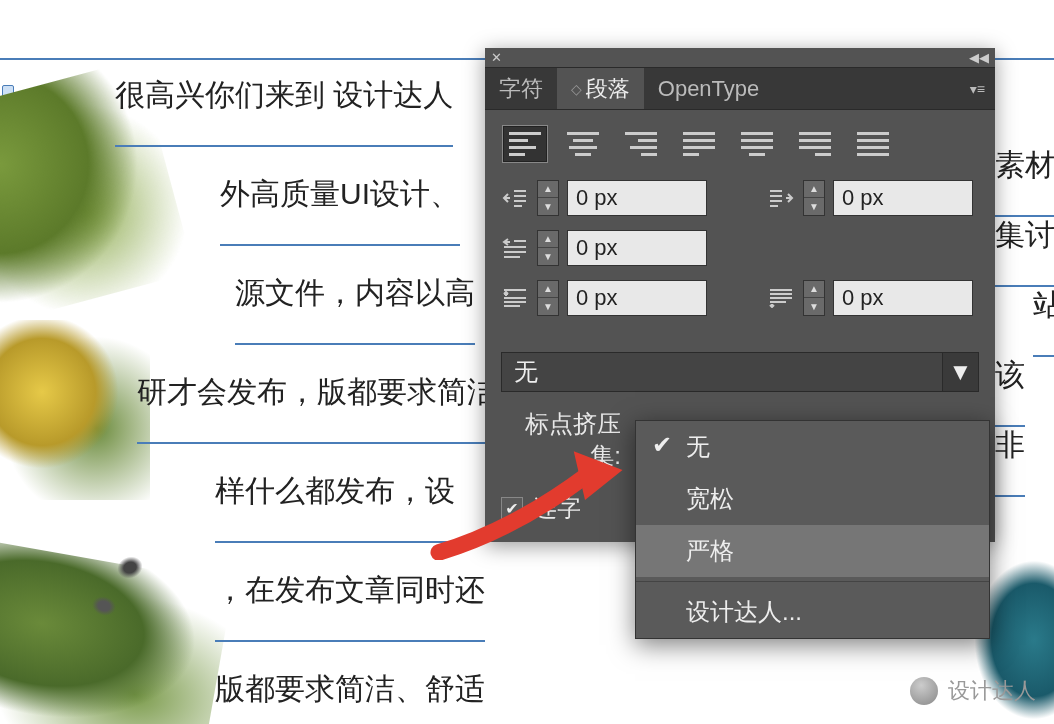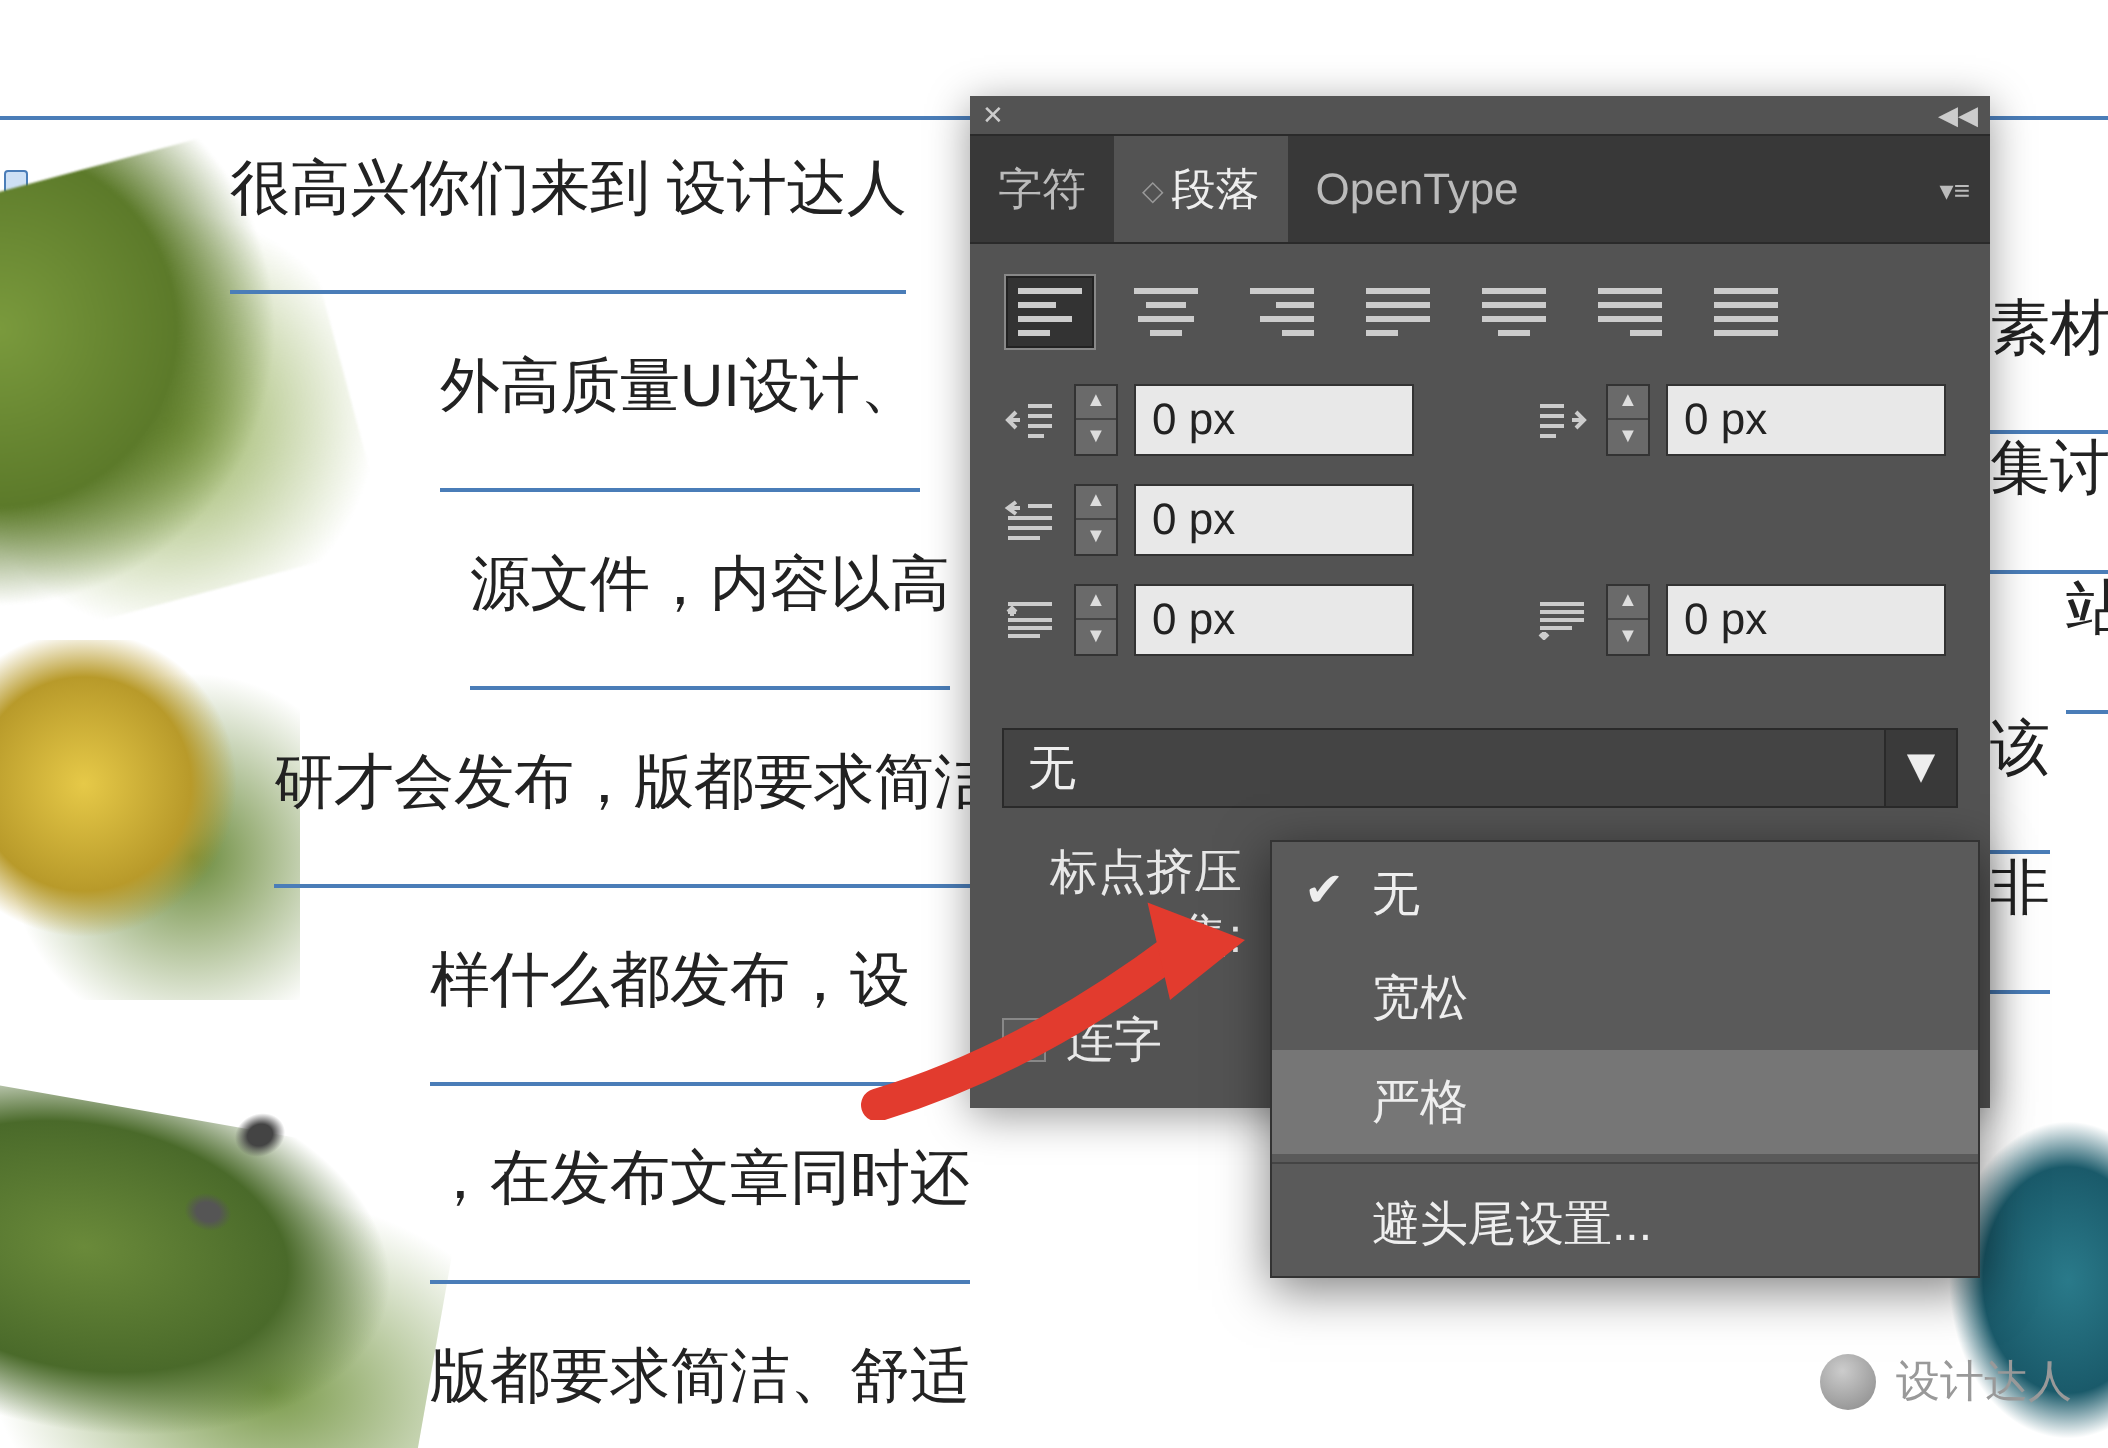--- a/index.html
+++ b/index.html
@@ -76,21 +76,21 @@
     display:flex; align-items:center;
     padding: 0 6px;
     position:relative;
   }
   .panel-header .close { font-size:13px; color:#ccc; cursor:pointer; }
   .panel-header .collapse { position:absolute; right:6px; font-size:13px; color:#ccc; cursor:pointer;}
 
   .tabs {
     display:flex; align-items:stretch;
     background: #383838;
-    height: 54px;
+    height: 42px;
     border-bottom: 1px solid #2a2a2a;
   }
   .tab {
     padding: 0 14px;
     display:flex; align-items:center;
     font-size: 22px;
     color: #bbb;
     cursor:pointer;
     gap:4px;
   }
@@ -385,21 +385,21 @@
     <span>无</span>
   </div>
   <div class="dd-item">
     <span>宽松</span>
   </div>
   <div class="dd-item hover">
     <span>严格</span>
   </div>
   <div class="dd-sep"></div>
   <div class="dd-item">
-    <span>避头尾设置...</span>
+    <span>设计达人...</span>
   </div>
 </div>
 
 <svg class="arrow" viewBox="0 0 270 160">
   <path d="M20 150 Q 120 120 220 45" stroke="#e23b2e" stroke-width="22" fill="none" stroke-linecap="round"></path>
   <polygon points="200,15 265,40 215,80" fill="#e23b2e"></polygon>
 </svg>
 
 <div class="wm">
   <div class="wicon"></div>

